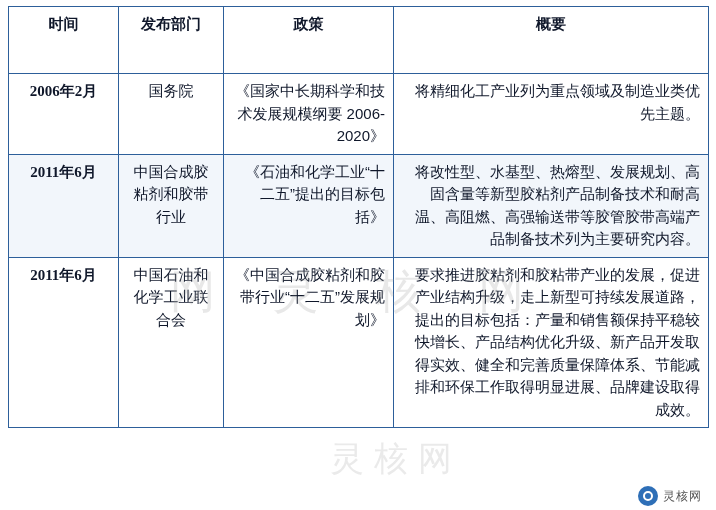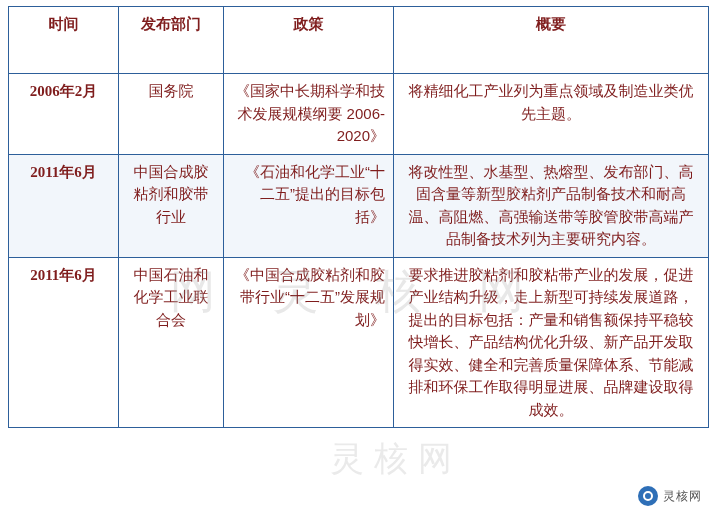--- a/index.html
+++ b/index.html
@@ -27,21 +27,21 @@
     margin: 6px 8px 0 8px;
     table-layout: fixed;
   }
   table.policy-table th,
   table.policy-table td {
     border: 1px solid #2d5f9a;
     vertical-align: top;
     padding: 6px 8px;
     font-size: 15px;
     line-height: 1.5;
-    color: #7f1d1d;
+    color: #0f172a;
     background: transparent;
   }
   thead th {
     background: #dfe7f3;
     text-align: center;
     vertical-align: middle;
     font-weight: bold;
     font-size: 17px;
     height: 54px;
     padding: 4px 6px;
@@ -64,21 +64,21 @@
     text-align: center;
     font-size: 15px;
     padding-top: 8px;
   }
   td.cell-policy {
     text-align: right;
     font-size: 15px;
     padding-top: 8px;
   }
   td.cell-summary {
-    text-align: center;
+    text-align: right;
     font-size: 15px;
     padding-top: 8px;
   }
   tr.row-shade td {
     background: #f2f6fb;
   }
   tr.row-plain td {
     background: #ffffff;
   }
   .watermark {
@@ -165,21 +165,21 @@
       <tr class="row-plain">
         <td class="cell-time">2006年2月</td>
         <td class="cell-dept">国务院</td>
         <td class="cell-policy">《国家中长期科学和技术发展规模纲要 2006-2020》</td>
         <td class="cell-summary">将精细化工产业列为重点领域及制造业类优先主题。</td>
       </tr>
       <tr class="row-shade">
         <td class="cell-time">2011年6月</td>
         <td class="cell-dept">中国合成胶粘剂和胶带行业</td>
         <td class="cell-policy">《石油和化学工业“十二五”提出的目标包括》</td>
-        <td class="cell-summary">将改性型、水基型、热熔型、发布部门、高固含量等新型胶粘剂产品制备技术和耐高温、高阻燃、高强输送带等胶管胶带高端产品制备技术列为主要研究内容。</td>
+        <td class="cell-summary">将改性型、水基型、热熔型、发展规划、高固含量等新型胶粘剂产品制备技术和耐高温、高阻燃、高强输送带等胶管胶带高端产品制备技术列为主要研究内容。</td>
       </tr>
       <tr class="row-plain">
         <td class="cell-time">2011年6月</td>
         <td class="cell-dept">中国石油和化学工业联合会</td>
         <td class="cell-policy">《中国合成胶粘剂和胶带行业“十二五”发展规划》</td>
         <td class="cell-summary">要求推进胶粘剂和胶粘带产业的发展，促进产业结构升级，走上新型可持续发展道路，提出的目标包括：产量和销售额保持平稳较快增长、产品结构优化升级、新产品开发取得实效、健全和完善质量保障体系、节能减排和环保工作取得明显进展、品牌建设取得成效。</td>
       </tr>
     </tbody>
   </table>
 

